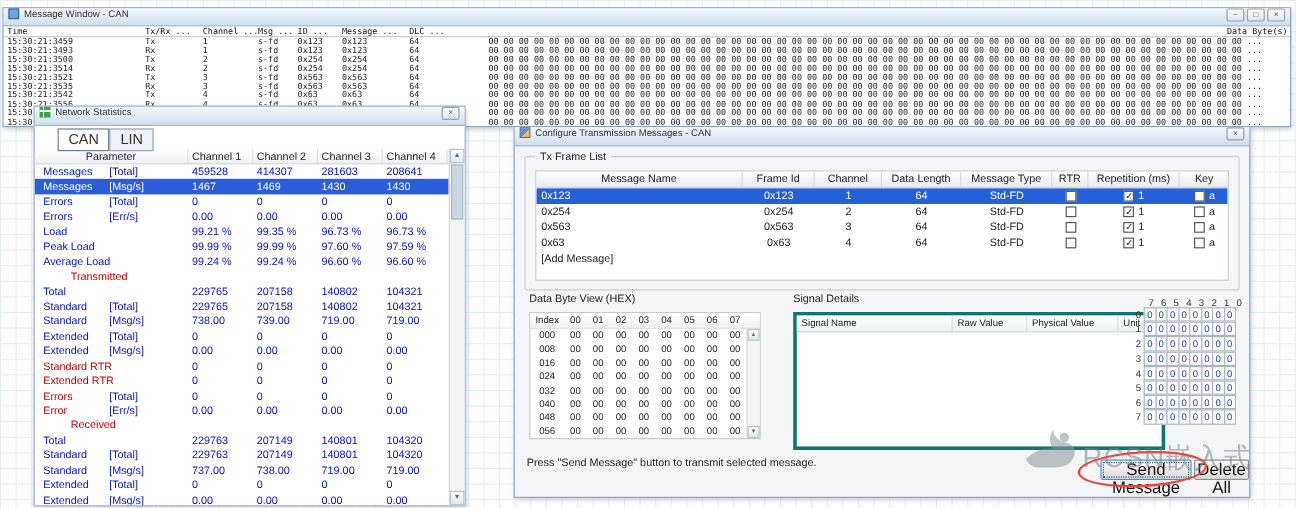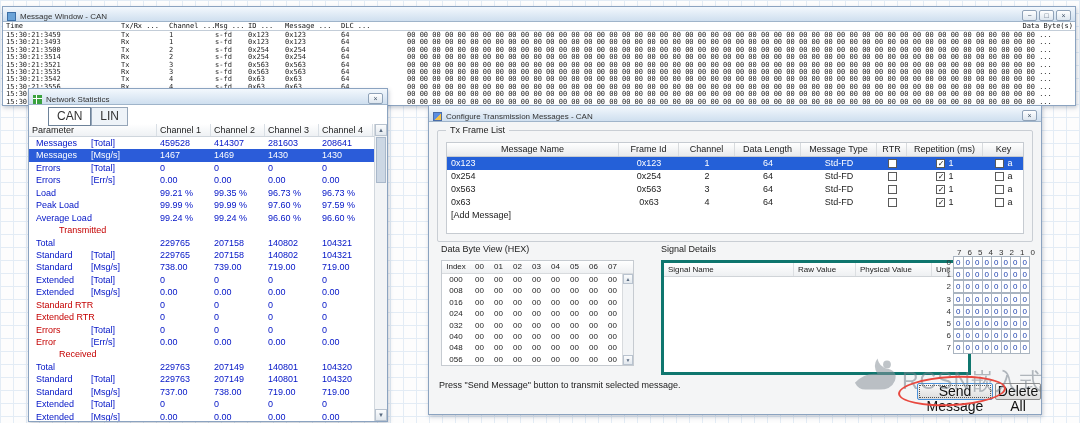--- a/index.html
+++ b/index.html
@@ -8,21 +8,21 @@
     width:1080px; height:423px; position:relative; overflow:hidden;
     font-family:"Liberation Sans",sans-serif;
     background:#fdfdfd;
     background-image:
       linear-gradient(#e3ecf5 1px, transparent 1px),
       linear-gradient(90deg, #e3ecf5 1px, transparent 1px);
     background-size:13px 13px;
   }
   .window { position:absolute; background:#fff; border:1px solid #8ba3c0; box-shadow:1px 2px 4px rgba(40,60,90,.25); }
   .titlebar {
-    height:16px; display:flex; align-items:flex-end; gap:4px; padding:0 4px;
+    height:16px; display:flex; align-items:flex-start; gap:4px; padding:0 4px;
     background:linear-gradient(#f3f8fd,#cfdfef);
     border-bottom:1px solid #9fb4ca; font-size:8px; color:#333; white-space:nowrap;
   }
   .ttext { flex:0 1 auto; overflow:hidden; }
   .tbtns { margin-left:auto; display:flex; gap:2px; }
   .tbtn {
     width:15px; height:11px; border:1px solid #8fa2b8; border-radius:2px;
     background:linear-gradient(#ffffff,#dde6ef); font-size:7px; line-height:9px;
     text-align:center; color:#45566b;
   }
@@ -50,21 +50,21 @@
   #mdi-tabs { position:absolute; left:20px; top:107px; display:flex; z-index:6; font-size:12px;padding-left:28px; }
   .mtab { padding:1px 8px 2px; border:1px solid #95a5b8; background:#eef3f8; color:#333; }
   .mtab.active { background:#ffffff; border-color:#6d8299; }
 
   
   #stats-window { left:28px; top:88px; width:360px; height:334px; z-index:4; }
   .st-client { position:relative; height:316px; background:#fff; }
   .st-header { position:absolute; left:0; top:19px; right:13px; height:13px; display:flex;
     background:linear-gradient(#ffffff,#eef1f4); border-bottom:1px solid #cfd6dd; font-size:9px; color:#222; }
   .sth { padding:1px 3px; border-right:1px solid #d9dfe5; overflow:hidden; white-space:nowrap; }
-  .sth.p { width:128px; } .sth.c { width:54px; }
+  .sth.p { width:128px;text-align:center; } .sth.c { width:54px; }
   .st-rows { position:absolute; left:0; top:32px; right:13px; bottom:0; overflow:hidden; }
   .srow { display:flex; height:12.45px; font-size:9px; line-height:12.4px; white-space:nowrap; }
   .s-name { width:128px; display:flex; overflow:hidden; flex:none; }
   .nm { padding-left:7px; width:62px; color:#0013c6; overflow:visible; }
   .tg { color:#0013c6; }
   .s-val { width:54px; padding-left:3px; color:#0013c6; flex:none; overflow:hidden; }
   .srow.red .nm { color:#c40000; }
   .srow.section .nm { color:#c40000; padding-left:30px; width:auto; }
   .srow.selected { background:#2b5cd9; }
   .srow.selected .nm, .srow.selected .tg, .srow.selected .s-val { color:#fff; }

